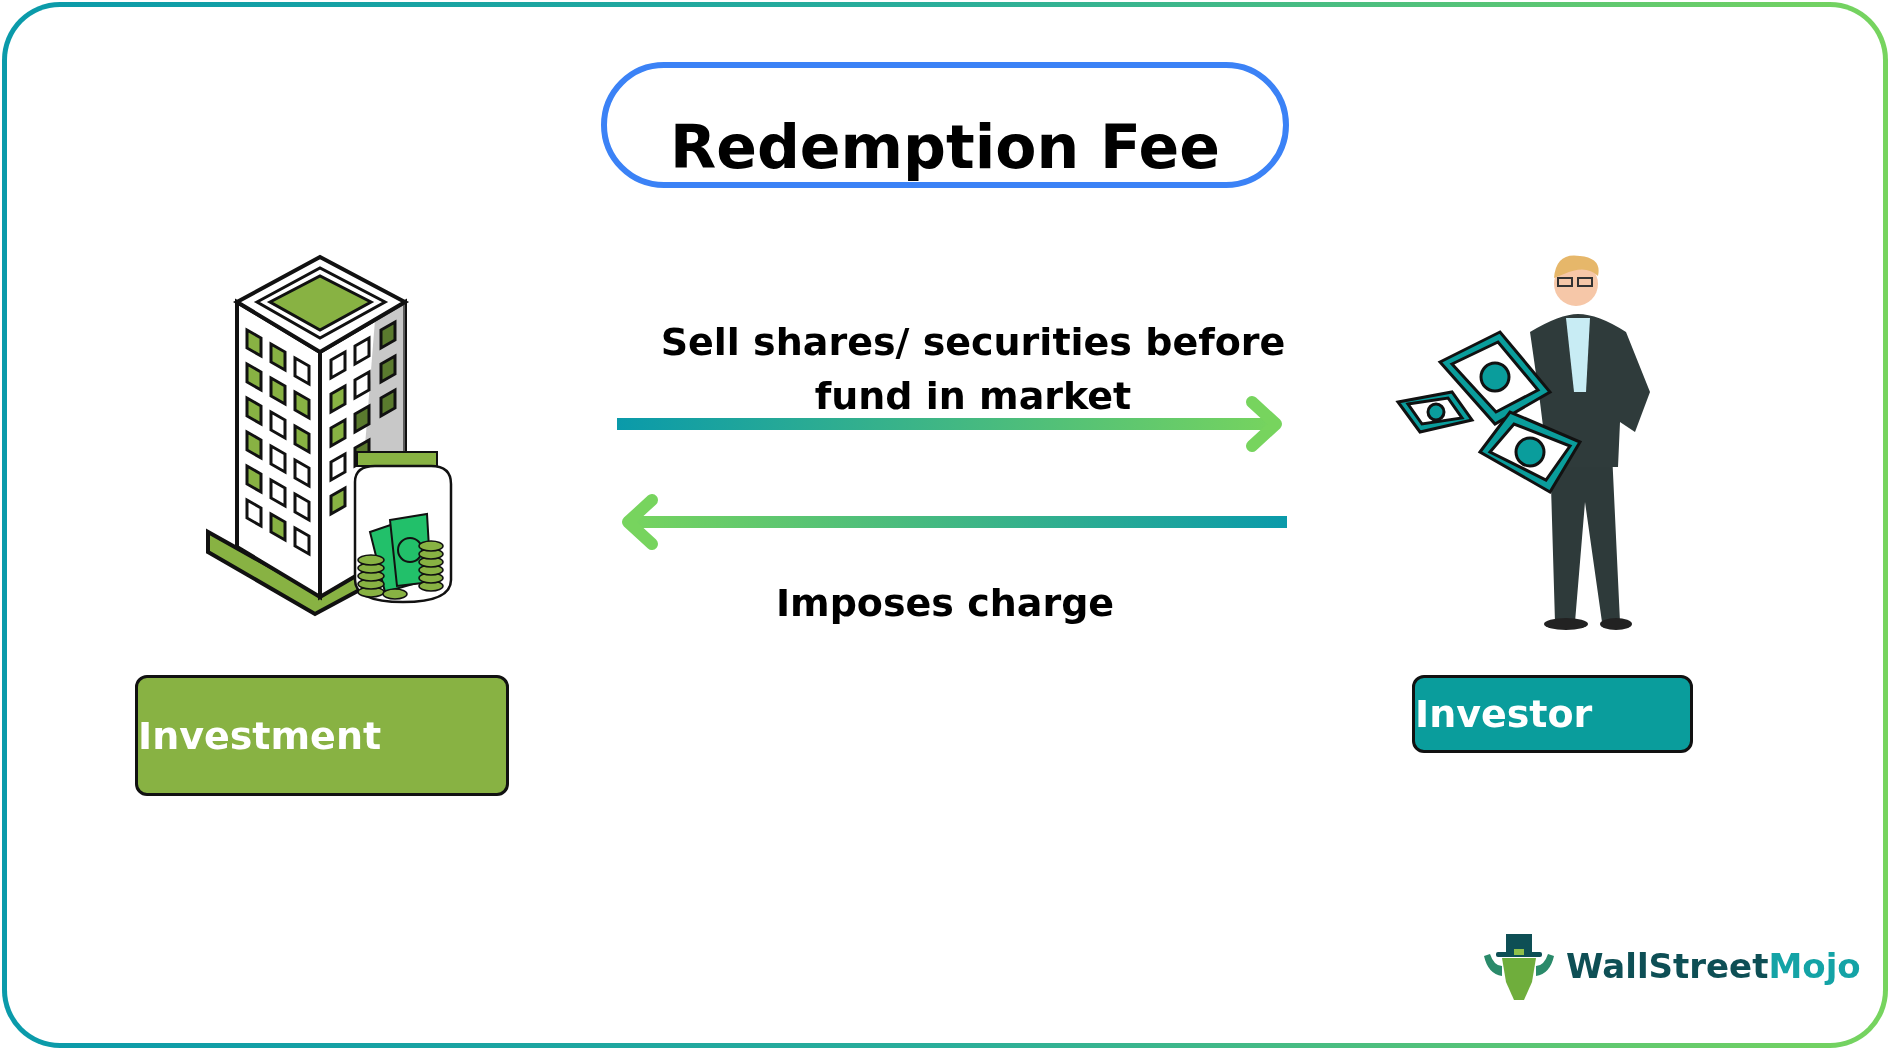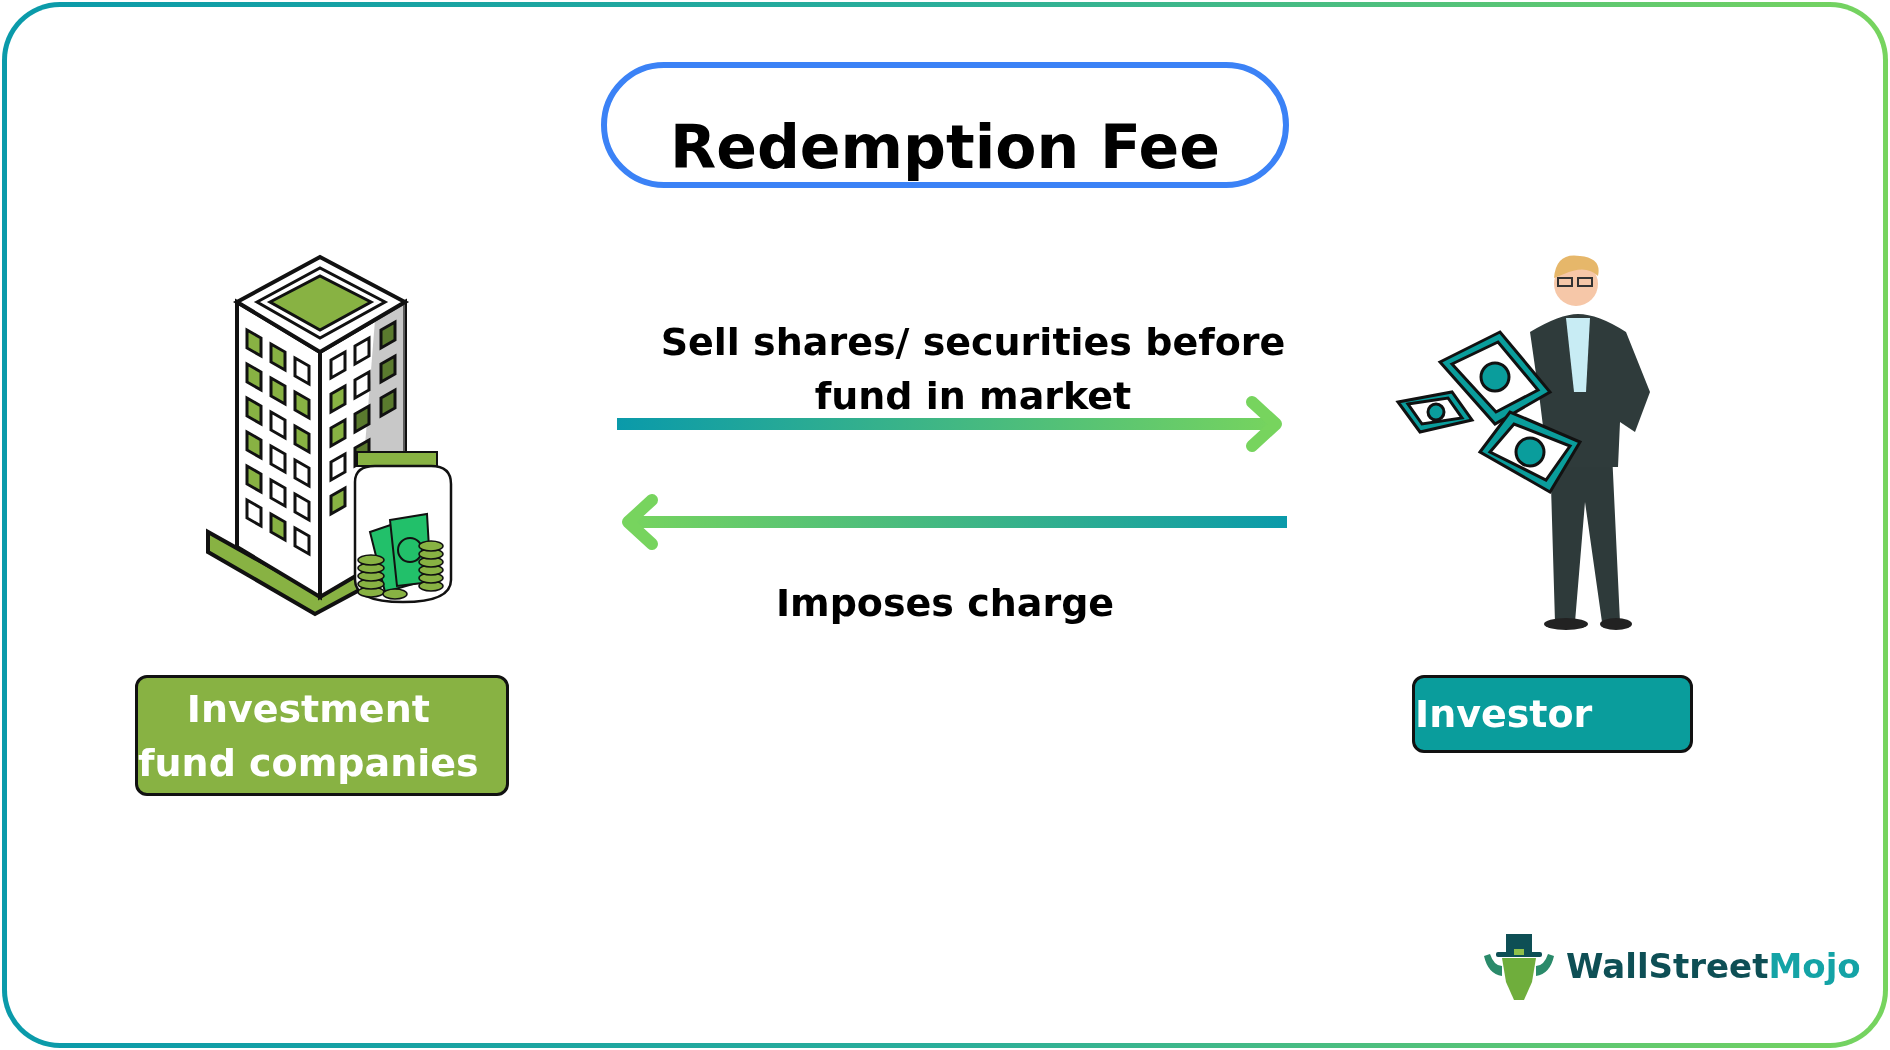--- a/index.html
+++ b/index.html
@@ -154,21 +154,20 @@
     </defs>
   <rect x="15" y="22" width="660" height="12" fill="url(#g2)"></rect>
   <polyline points="40,6 16,28 40,50" fill="none" stroke="#77d45e" stroke-width="12" stroke-linecap="round" stroke-linejoin="round"></polyline>
 </svg>
 
 <div class="caption cap-bottom">Imposes charge</div>
 
 <div class="label-box lb-green">
   <div>
     <div>Investment</div>
-    <div>fund companies</div>
   </div>
 </div>
 
 <div class="label-box lb-teal">Investor</div>
 
 <div class="logo">
   <svg width="78" height="72" viewBox="0 0 78 72">
     <path d="M4,26 Q8,44 22,46 L22,36 Q14,36 10,24 Z" fill="#2a8a6a"></path>
     <path d="M74,26 Q70,44 56,46 L56,36 Q64,36 68,24 Z" fill="#2a8a6a"></path>
     <rect x="26" y="4" width="26" height="20" fill="#0e4f55"></rect>

